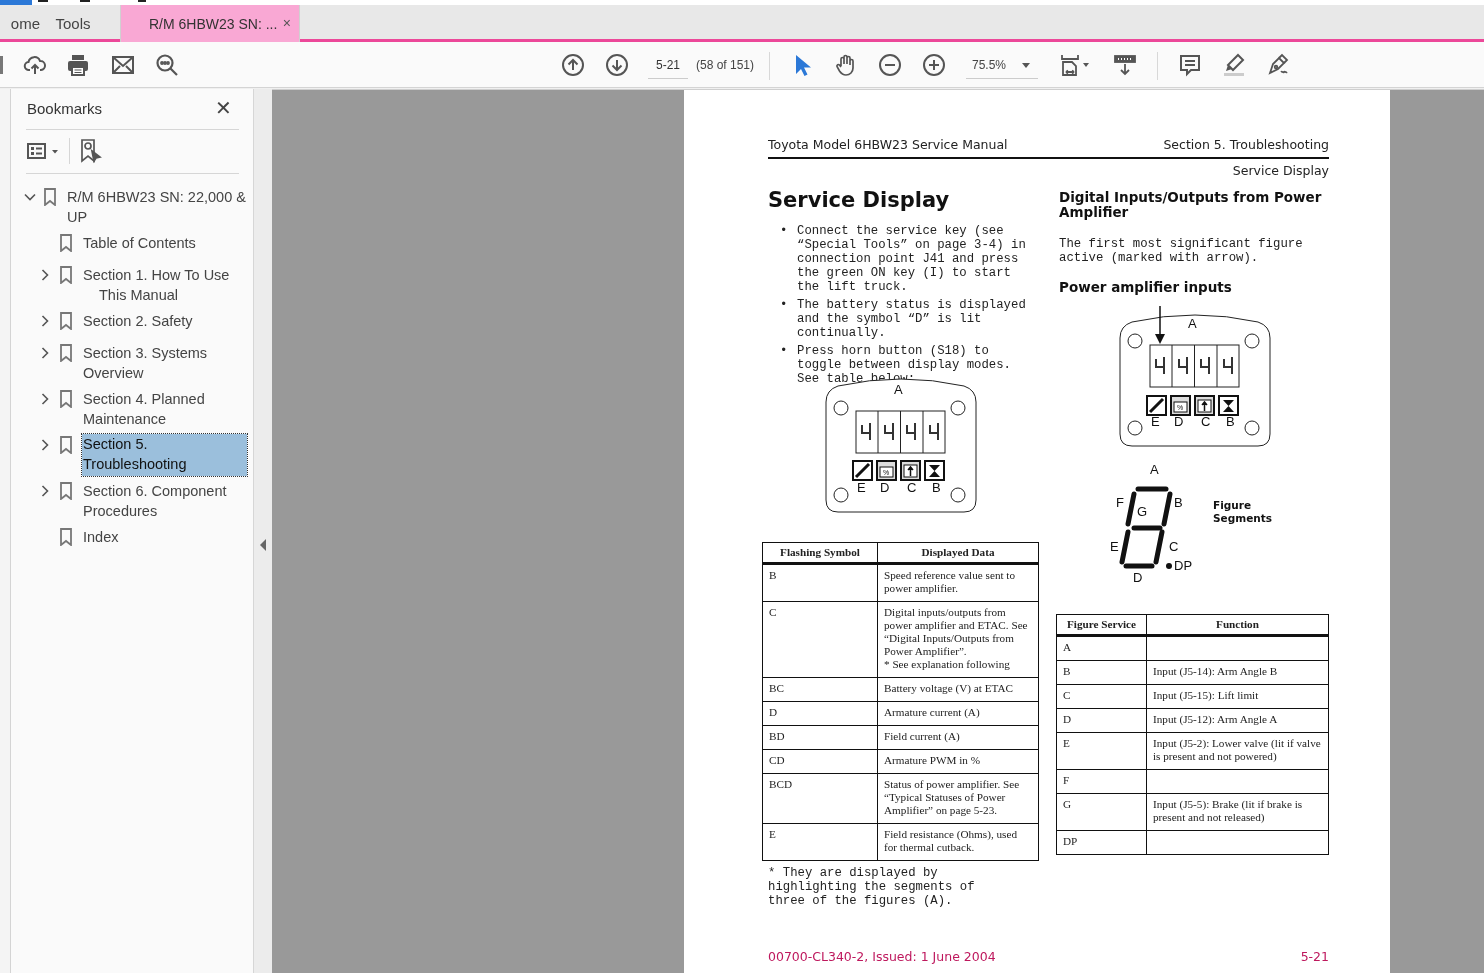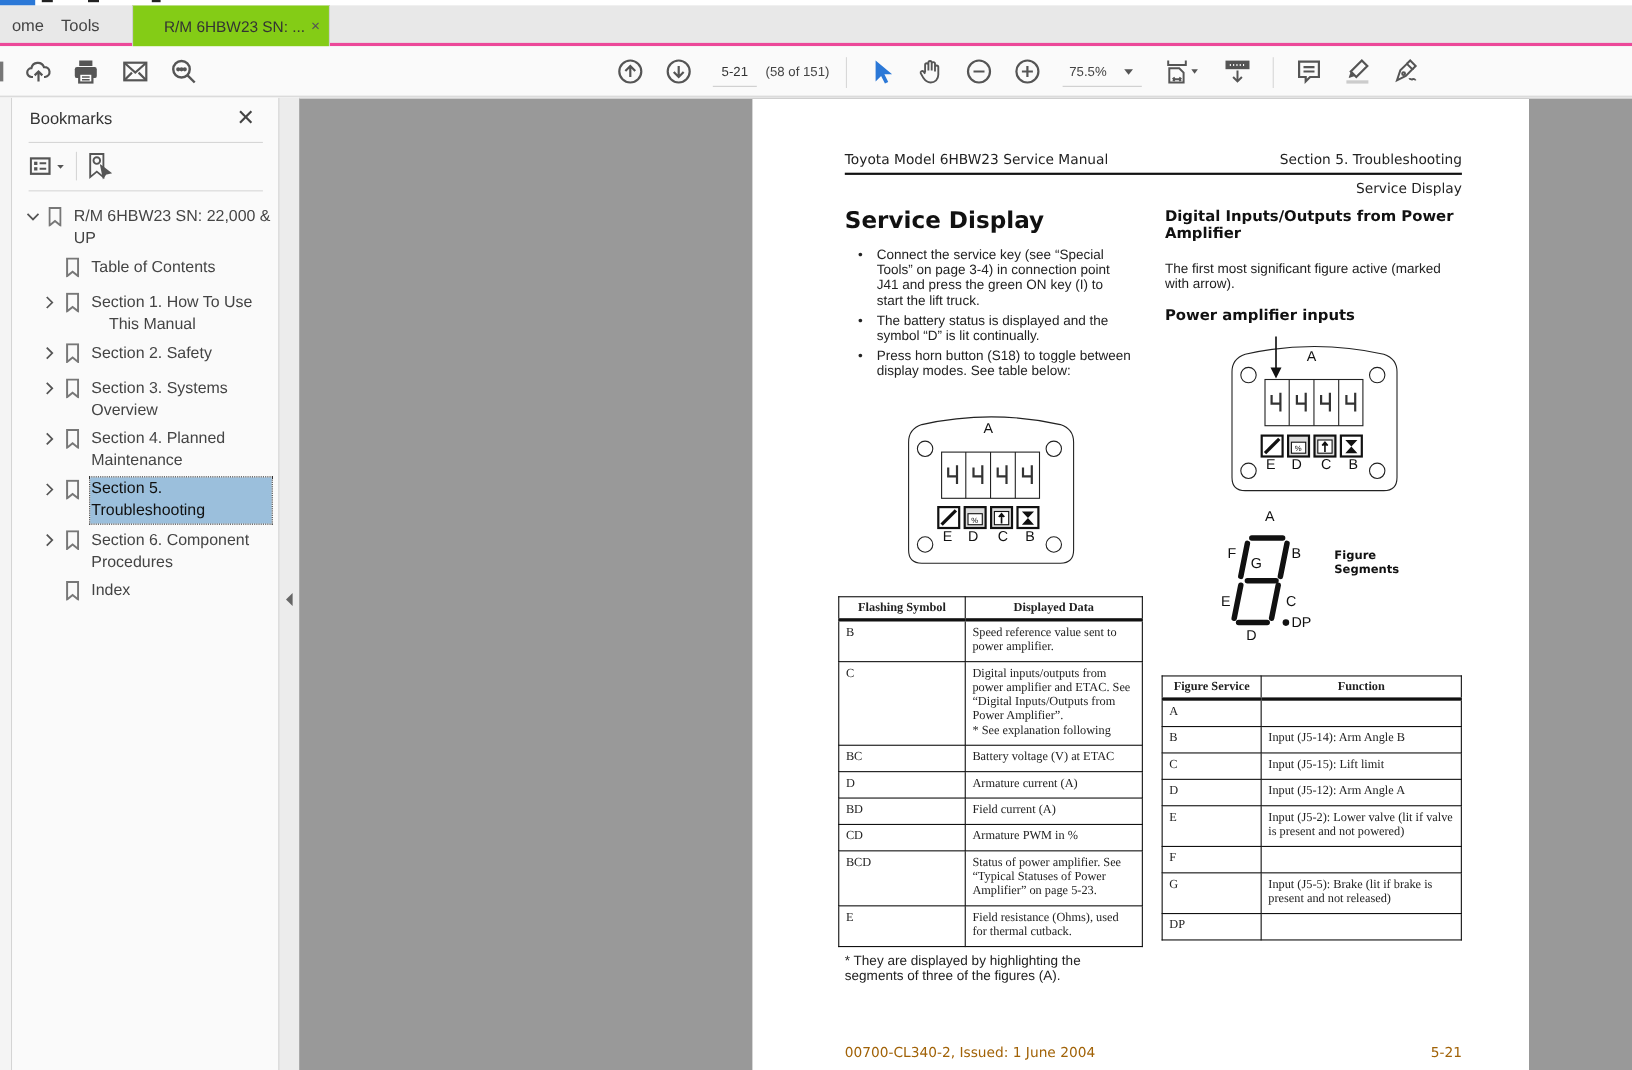--- a/index.html
+++ b/index.html
@@ -7,21 +7,21 @@
 
   .topstrip { position: absolute; left: 0; top: 0; width: 1484px; height: 5px; background: #ffffff; }
   .topstrip .blue { position: absolute; left: 0; top: 0; width: 32px; height: 5px; background: #2b78d7; }
   .topstrip .mk { position: absolute; top: 0; height: 2px; background: #222; }
 
   
   .tabbar { position: absolute; left: 0; top: 5px; width: 1484px; height: 37px; background: #e8e8e8; border-bottom: 3px solid #ec4899; }
   .tab { position: absolute; top: 0; height: 37px; font-size: 15px; color: #444; display: flex; align-items: center; }
   .tab.home { left: 0; width: 40px; justify-content: flex-end; overflow: hidden; }
   .tab.tools { left: 38px; width: 70px; justify-content: center; }
-  .tab.doc { left: 120px; width: 180px; background: #84cc16; border-left: 1px solid #d0d0d0; border-right: 1px solid #d0d0d0; height: 38px; padding-left: 28px; color: #333; font-size: 14px; }
+  .tab.doc { left: 120px; width: 180px; background: #f9a8d4; border-left: 1px solid #d0d0d0; border-right: 1px solid #d0d0d0; height: 38px; padding-left: 28px; color: #333; font-size: 14px; }
   .tab.doc .close { position: absolute; right: 8px; top: 10px; font-size: 14px; color: #555; cursor: pointer; }
 
   
   .toolbar { position: absolute; left: 0; top: 42px; width: 1484px; height: 46px; background: #fafafa; border-bottom: 1px solid #d4d4d4; }
   .tb-icon { position: absolute; top: 10px; width: 26px; height: 26px; display: flex; align-items: center; justify-content: center; color: #555; cursor: pointer; }
   .tb-icon svg { width: 24px; height: 24px; }
   .page-input { position: absolute; left: 648px; top: 11px; width: 40px; height: 26px; font-size: 12px; color: #333; text-align: center; border: none; border-bottom: 1px solid #ccc; background: transparent; line-height: 24px; }
   .page-count { position: absolute; left: 696px; top: 16px; font-size: 12px; color: #444; }
   .zoom-input { position: absolute; left: 966px; top: 11px; width: 72px; height: 26px; font-size: 12px; color: #444; border-bottom: 1px solid #ccc; line-height: 24px; padding-left: 6px; }
   .zoom-input .caret { position: absolute; right: 8px; top: 10px; width: 0; height: 0; border-left: 4px solid transparent; border-right: 4px solid transparent; border-top: 5px solid #555; }
@@ -47,31 +47,31 @@
 
   
   .docarea { position: absolute; left: 272px; top: 89px; width: 1212px; height: 884px; background: #999999; border-top: 1px solid #cfcfcf; }
   .page { position: absolute; left: 412px; top: 0; width: 706px; height: 884px; background: #ffffff; }
 
   .pg { position: absolute; color: #111; }
   .hdr { font-family: "DejaVu Sans", sans-serif; font-size: 12.5px; color: #222; }
   .hrule { position: absolute; left: 84px; top: 67px; width: 561px; height: 2px; background: #111; }
   .h1 { font-family: "DejaVu Sans", sans-serif; font-weight: bold; font-size: 21px; }
   .h2 { font-family: "DejaVu Sans", sans-serif; font-weight: bold; font-size: 13.5px; line-height: 15px; }
-  .body { font-family: Liberation Sans, sans-serif; font-size: 12.3px; line-height: 14px; color: #222; }
+  .body { font-family: Liberation Mono, monospace; font-size: 12.3px; line-height: 14px; color: #222; }
   ul.bul { position: absolute; left: 96px; top: 134px; width: 250px; list-style: none; }
   ul.bul li { position: relative; padding-left: 17px; margin-bottom: 4px; }
   ul.bul li::before { content: "•"; position: absolute; left: 0; top: 0; }
 
   table.t { position: absolute; border-collapse: collapse; font-family: "Liberation Serif", "DejaVu Serif", serif; font-size: 11.2px; line-height: 13px; color: #222; }
   table.t th { font-weight: bold; border: 1px solid #111; border-bottom: 3px solid #111; padding: 3px 6px; text-align: center; }
   table.t td { border: 1px solid #111; padding: 4px 6px 6px 6px; vertical-align: top; }
 
   .fig-label { font-family: "Liberation Sans", sans-serif; font-size: 13px; color: #111; }
-  .footer { font-family: "DejaVu Sans", sans-serif; font-size: 12.5px; color: #a16207; }
+  .footer { font-family: "DejaVu Sans", sans-serif; font-size: 12.5px; color: #be185d; }
 </style>
 </head>
 <body>
 
 <div class="topstrip">
   <div class="blue"></div>
   <div class="mk" style="left:38px;width:10px"></div>
   <div class="mk" style="left:80px;width:10px"></div>
   <div class="mk" style="left:138px;width:8px"></div>
 </div>

